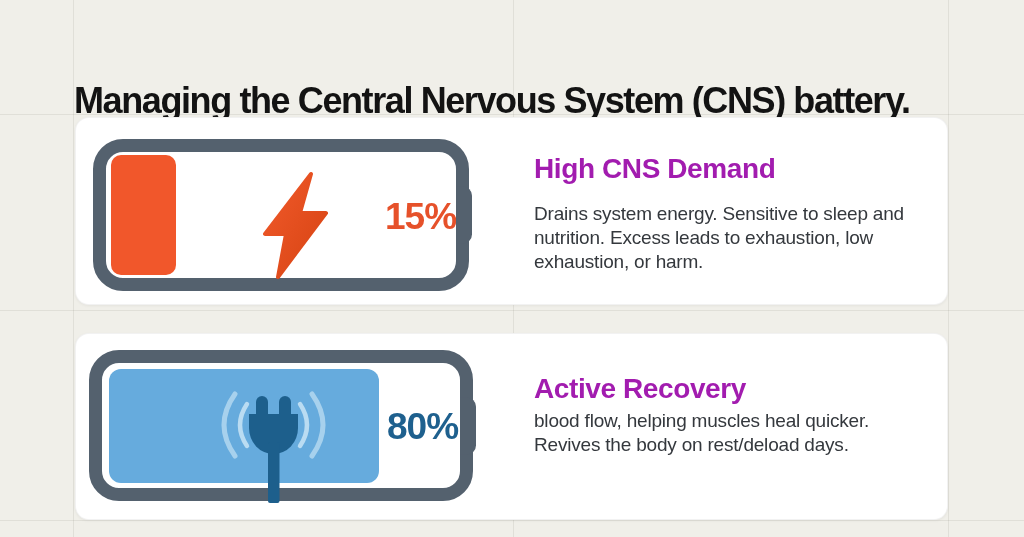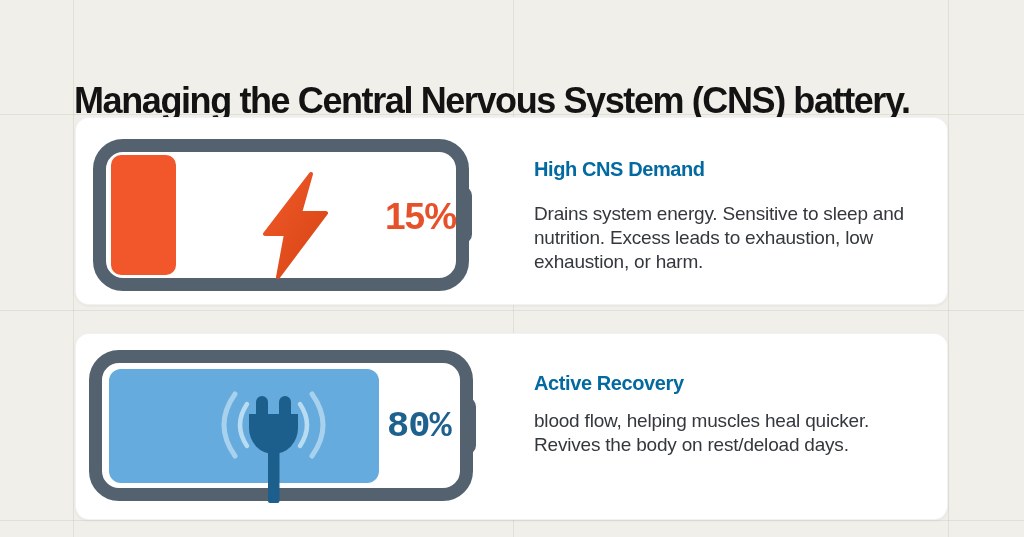--- a/index.html
+++ b/index.html
@@ -25,27 +25,27 @@
   .battery-2{left:13px;top:16px;width:384px;height:151px;}
   .nub{position:absolute;right:-16px;top:50%;transform:translateY(-50%);
     width:16px;height:57px;background:#54616e;border-radius:0 9px 9px 0;}
   .fill{position:absolute;}
   .fill-low{left:5px;top:3px;width:65px;height:120px;border-radius:10px;background:#f1572b;}
   .fill-high{left:7px;top:6px;width:270px;height:114px;border-radius:12px;background:#66abdd;}
   .bolt-svg{position:absolute;left:142px;top:13px;}
   .plug-svg{position:absolute;left:109px;top:19px;}
   .pct{position:absolute;font-weight:700;font-size:37px;letter-spacing:-1px;line-height:1;text-align:right;}
   .pct-1{left:279px;top:46px;color:#e6512a;}
-  .pct-2{left:285px;top:45px;color:#1e608e;font-family:Liberation Mono, monospace;}
+  .pct-2{left:285px;top:45px;color:#1e608e;}
 
   
   .text-col{position:absolute;left:458px;top:0;width:400px;}
-  .card-heading{margin:0;font-size:20px;font-weight:700;letter-spacing:-0.4px;color:#0369a1;line-height:32px;position:absolute;white-space:nowrap;}
+  .card-heading{margin:0;font-size:28px;font-weight:700;letter-spacing:-0.4px;color:#a21caf;line-height:32px;position:absolute;white-space:nowrap;}
   .card-1 .card-heading{top:35px;}
-  .card-2 .card-heading{top:33px;}
+  .card-2 .card-heading{top:39px;}
   .card-body{position:absolute;font-size:19px;letter-spacing:-0.2px;line-height:24px;color:#34383d;white-space:nowrap;}
   .card-1 .card-body{top:84px;}
   .card-2 .card-body{top:75px;}
 </style>
 </head>
 <body>
 
 <div class="canvas">
 
   <div class="vline" style="left:73px"></div>

